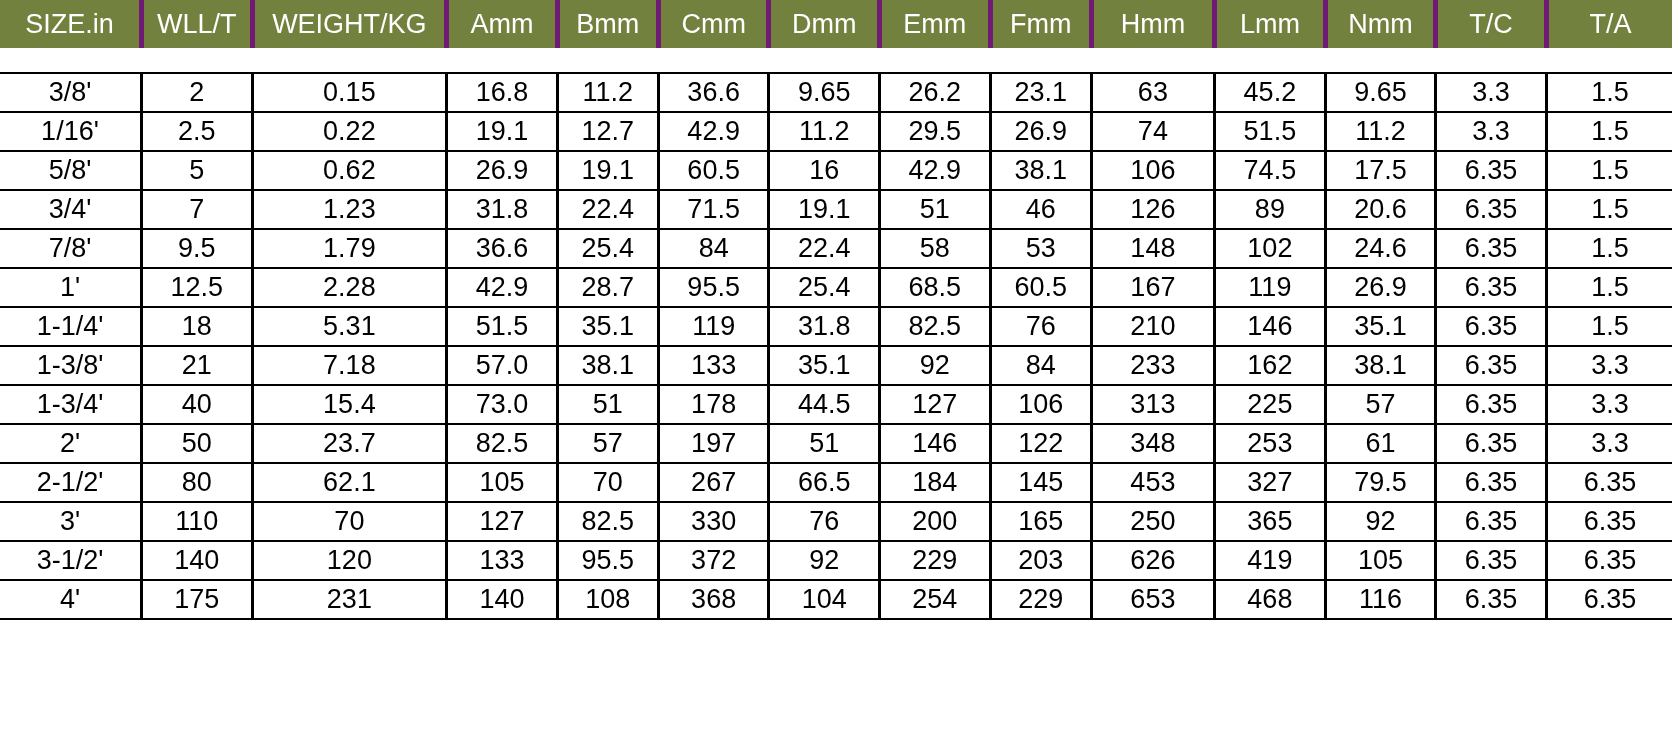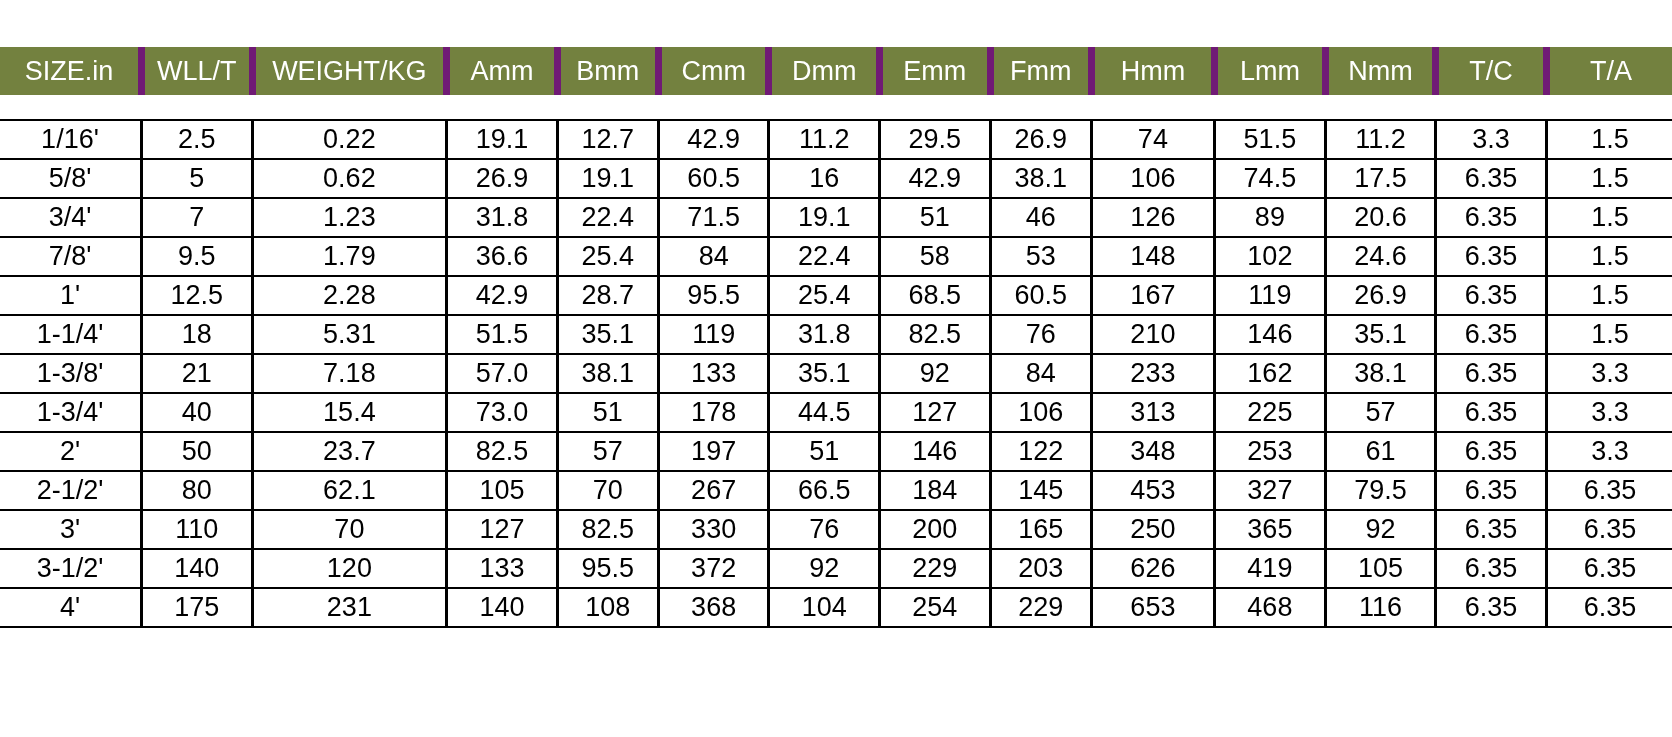--- a/index.html
+++ b/index.html
@@ -10,31 +10,30 @@
   body {
     width: 1672px;
     height: 737px;
     font-family: "Liberation Sans", sans-serif;
     overflow: hidden;
   }
   .spec-table {
     width: 1672px;
     border-collapse: collapse;
     table-layout: fixed;
-    margin-top: 47px;
   }
   .spec-table th {
     background: #73813f;
     color: #ffffff;
     font-weight: normal;
     font-size: 27px;
     height: 48px;
     line-height: 48px;
     padding: 0 4px;
-    border-left: 7px solid #701a75;
+    border-left: 5px solid #701a75;
     border-right: 3px solid #ffffff;
     text-align: center;
     white-space: nowrap;
     overflow: hidden;
   }
   .spec-table th:first-child {
     border-left: none;
   }
   .spec-table th:last-child {
     border-right: none;
@@ -104,20 +103,36 @@
         <th>Lmm</th>
         <th>Nmm</th>
         <th>T/C</th>
         <th>T/A</th>
       </tr>
   </thead>
   <tbody>
     <tr class="spacer-row">
         <td colspan="14"></td>
       </tr>
+  <tr class="data-row">
+        <td class="cell">3/8'</td>
+        <td class="cell">2</td>
+        <td class="cell">0.15</td>
+        <td class="cell">16.8</td>
+        <td class="cell">11.2</td>
+        <td class="cell">36.6</td>
+        <td class="cell">9.65</td>
+        <td class="cell">26.2</td>
+        <td class="cell">23.1</td>
+        <td class="cell">63</td>
+        <td class="cell">45.2</td>
+        <td class="cell">9.65</td>
+        <td class="cell">3.3</td>
+        <td class="cell">1.5</td>
+      </tr>
       <tr class="data-row">
         <td class="cell">1/16'</td>
         <td class="cell">2.5</td>
         <td class="cell">0.22</td>
         <td class="cell">19.1</td>
         <td class="cell">12.7</td>
         <td class="cell">42.9</td>
         <td class="cell">11.2</td>
         <td class="cell">29.5</td>
         <td class="cell">26.9</td>

